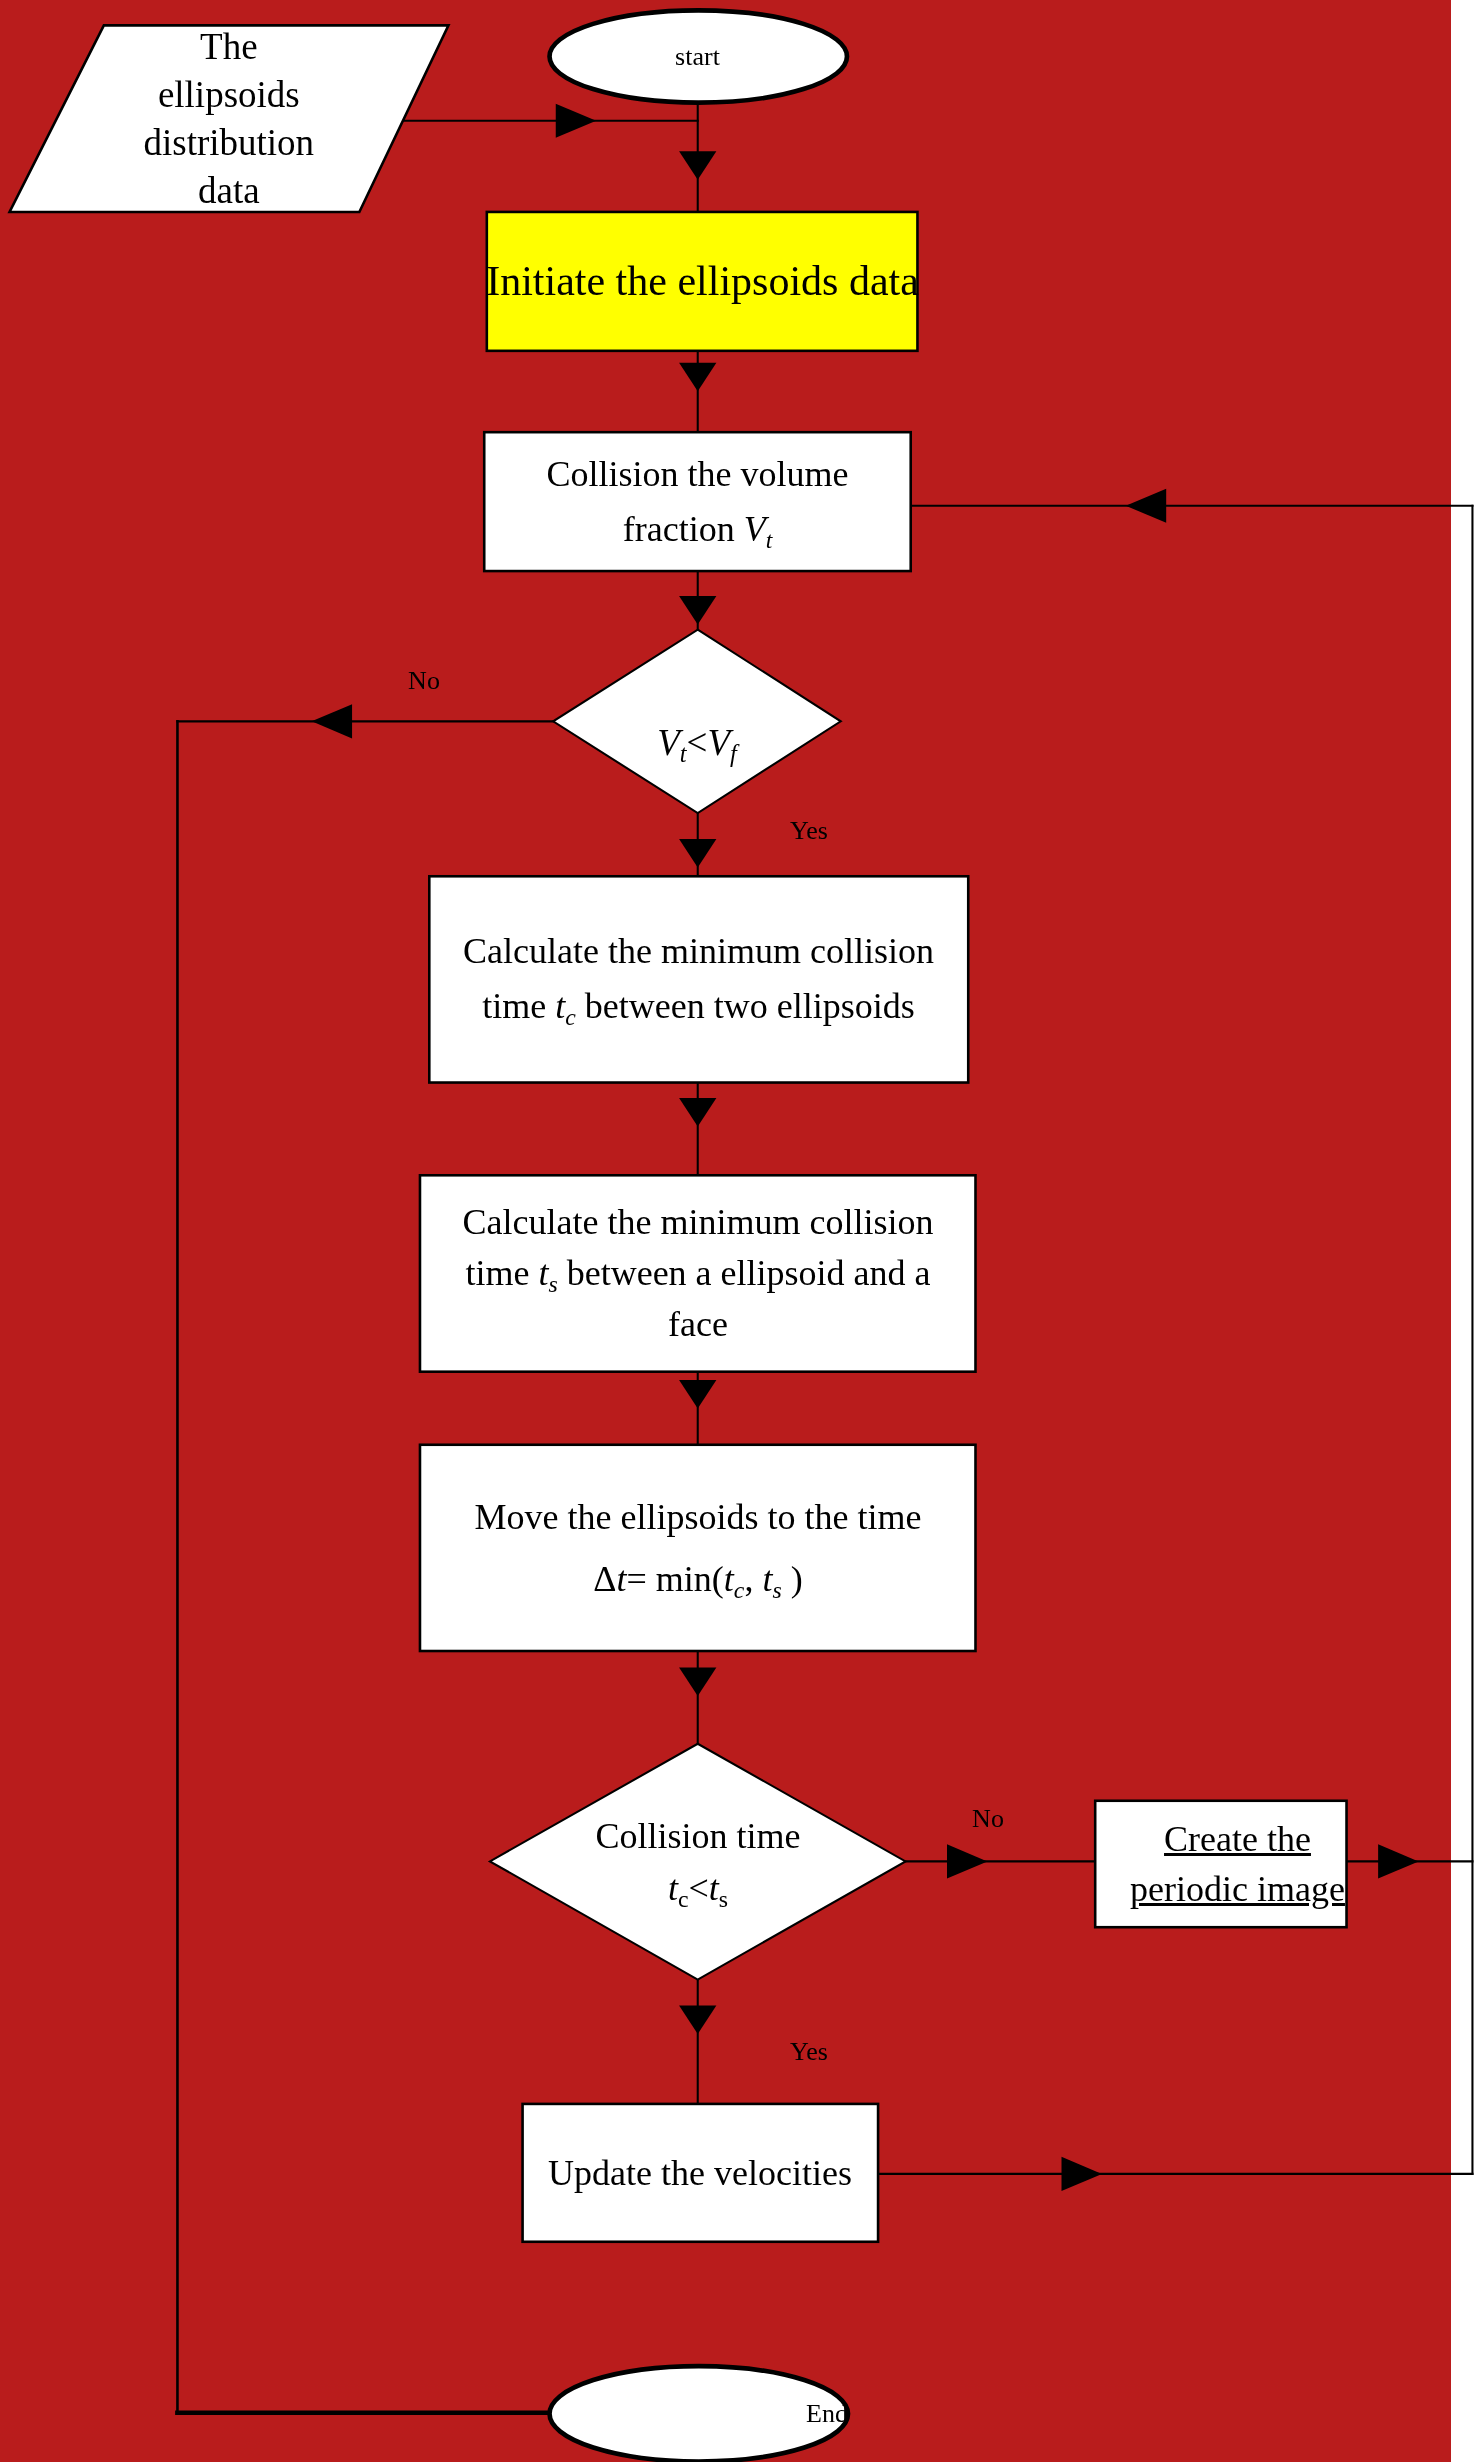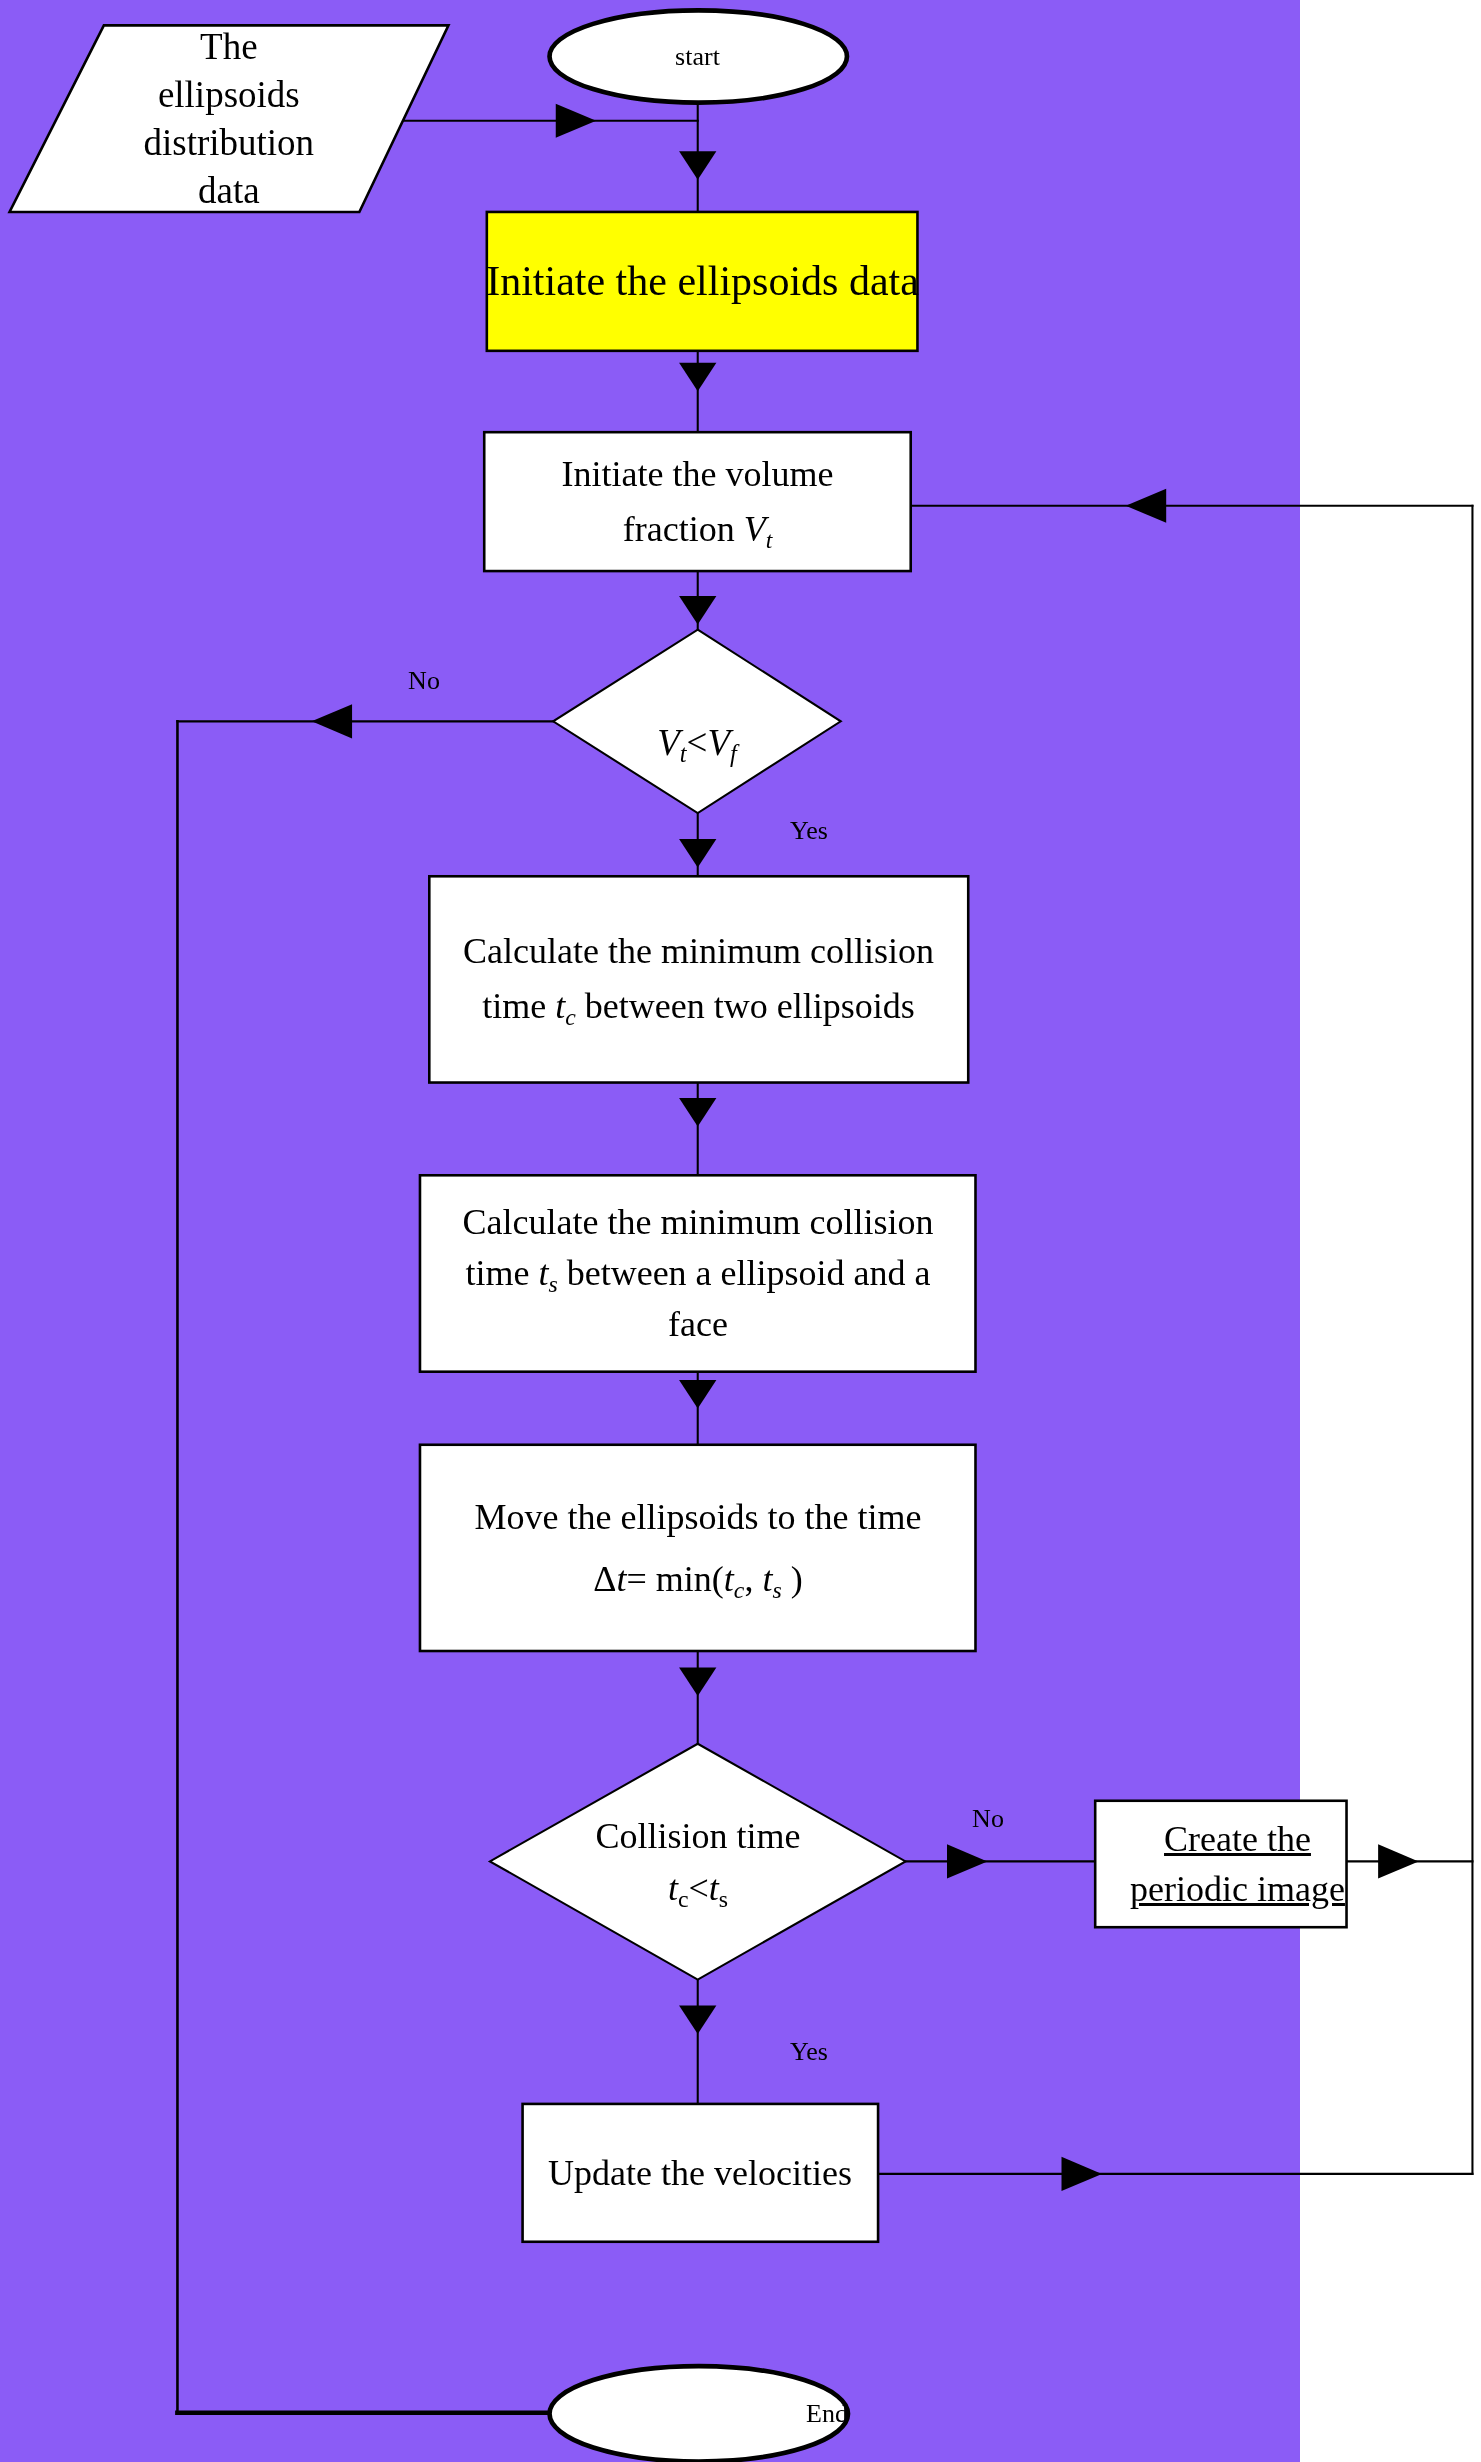--- a/index.html
+++ b/index.html
@@ -3,23 +3,23 @@
 <meta charset="utf-8">
 <title>Flowchart</title>
 <style>
   html, body {
     margin: 0;
     padding: 0;
     background: #ffffff;
   }
   .canvas {
     position: relative;
-    width: 1300px;
+    width: 1451px;
     height: 2462px;
-    background: #8b5cf6;
+    background: #b91c1c;
     font-family: "Liberation Serif", "DejaVu Serif", serif;
     color: #000000;
   }
   .canvas svg {
     position: absolute;
     left: 0;
     top: 0;
   }
   .txt {
     position: absolute;
@@ -115,21 +115,21 @@
 
   <div class="txt f74" style="left:549px; top:10.4px; width:297px; height:92px;">
     <span class="ln">start</span>
   </div>
 
   <div class="txt f66" style="left:487px; top:212px; width:431px; height:139px;">
     <span class="ln">Initiate the ellipsoids data</span>
   </div>
 
   <div class="txt" style="left:484px; top:432px; width:427px; height:139px;">
-    <span class="ln">Initiate the volume</span>
+    <span class="ln">Collision the volume</span>
     <span class="ln"><span>fraction </span><span class="it">V</span><sub class="ss it">t</sub></span>
   </div>
 
   <div class="txt f72" style="left:553px; top:651px; width:288px; height:183px;">
     <span class="ln"><span class="it">V</span><sub class="ss it">t</sub><span>&lt;</span><span class="it">V</span><sub class="ss it">f</sub></span>
   </div>
 
   <div class="txt f74" style="left:372px; top:654px; width:104px; height:52px;">
     <span class="ln">No</span>
   </div>

